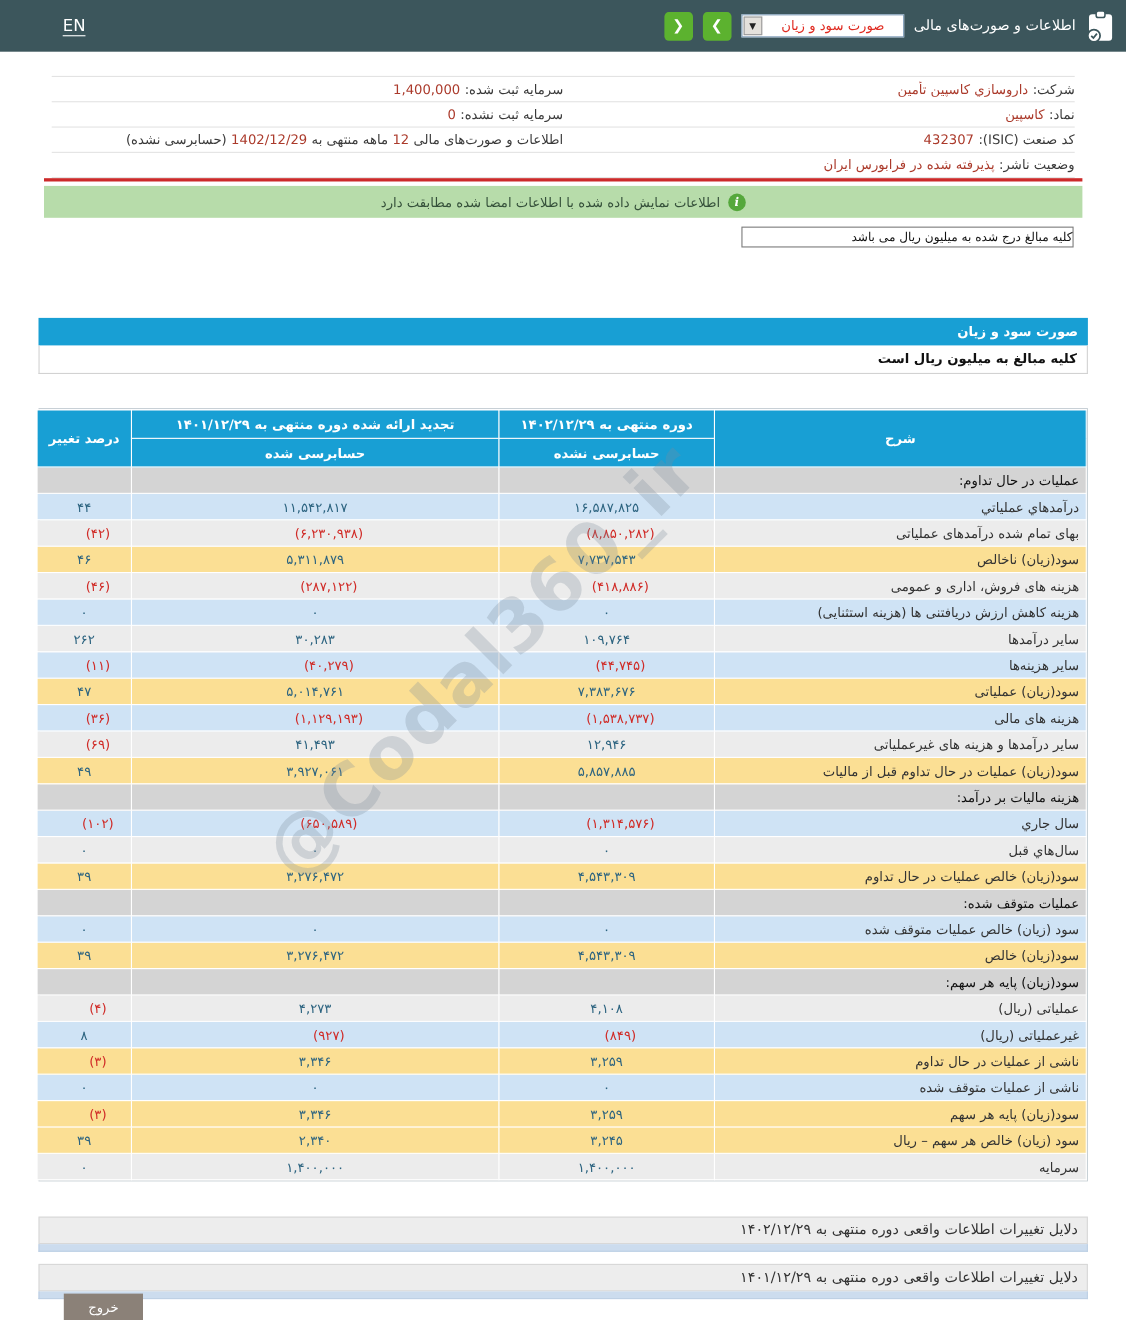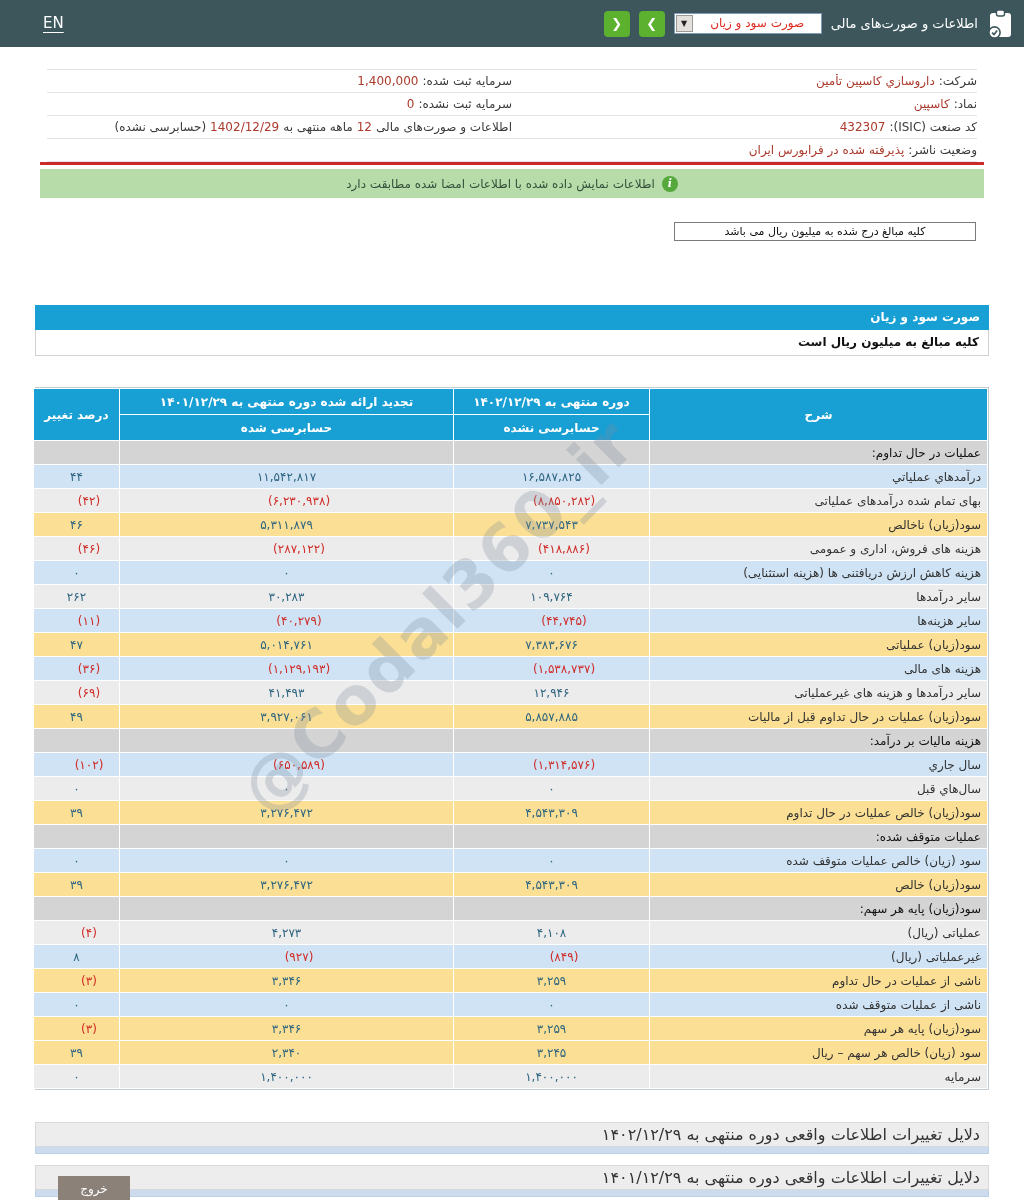--- a/index.html
+++ b/index.html
@@ -2,21 +2,21 @@
 <html lang="fa" dir="rtl" style="--topbar: #3c565c; --accent: #189fd4; --green-btn: #5cb22f; --green-bar: #b7dcaa; --value-red: #ab3a2b; --line-red: #cc2a2a; --num-blue: #2d6480; --neg-red: #d02b27; --row-blue: #cfe3f5; --row-gray: #ececec; --row-yellow: #fbdf94; --row-section: #d4d4d4; --exit: #8b8178;"><head>
 <meta charset="utf-8">
 <style>
   * { box-sizing: border-box; margin: 0; padding: 0; }
   html,body { width:1024px; height:1200px; background:#fff;
     font-family:"DejaVu Sans","Liberation Sans",sans-serif; }
   body { position:relative; direction:rtl; overflow:hidden; }
 
   
   .topbar { height:47px; background:var(--topbar,#3c565c); position:relative; }
-  .en-link { position:absolute; left:43px; top:14px; color:#fff; font-size:15px;
+  .en-link { position:absolute; left:57px; top:14px; color:#fff; font-size:15px;
     text-decoration:underline; text-underline-offset:4px; cursor:pointer; }
   .top-right { position:absolute; right:10px; top:0; height:47px; display:flex;
     align-items:center; gap:9px; }
   .top-title { color:#fff; font-size:13px; }
   .fake-select { width:148px; height:21px; background:#fff; display:flex; align-items:center;
     border:1px solid #7f9db9; cursor:pointer; }
   .fake-select .sel-text { flex:1; text-align:center; color:#e02a20; font-size:12px; line-height:19px; }
   .sel-arrow { width:17px; height:17px; margin:1px; background:#e4e1dc; border:1px solid #9a9a9a;
     display:flex; align-items:center; justify-content:center; font-size:8px; color:#222; }
   .nav-btn { width:26px; height:26px; border-radius:4px; background:var(--green-btn,#5cb22f);
@@ -28,22 +28,22 @@
   .info-row { display:flex; border-bottom:1px solid #e3e3e3; height:23px; align-items:center; }
   .info-cell { width:50%; font-size:12px; white-space:nowrap; overflow:hidden; }
   .il { color:#3a3a3a; }
   .iv { color:var(--value-red,#ab3a2b); margin:0 4px; }
   .red-line { height:3px; background:var(--line-red,#cc2a2a); margin:0 40px; }
   .green-bar { margin:4px 40px 0 40px; height:29px; background:var(--green-bar,#b7dcaa);
     display:flex; align-items:center; justify-content:center; gap:7px; font-size:12px; color:#35503a; }
   .i-icon { width:16px; height:16px; border-radius:50%; background:#55a83c; color:#fff;
     font-size:11px; font-weight:bold; display:flex; align-items:center; justify-content:center;
     font-family:"DejaVu Serif",serif; font-style:italic; }
-  .amounts-btn { margin:24px 48px 0 0; width:302px; height:19px; background:#fff;
-    border:1px solid #7b7b7b; font-size:11px; color:#111; text-align:center; line-height:17px; cursor:pointer; }
+  .amounts-btn { margin:8px 48px 0 0; width:302px; height:19px; background:#fff;
+    border:1px solid #7b7b7b; font-size:11px; color:#111; text-align:right; line-height:17px; cursor:pointer; }
 
   
   .stmt-title { margin:64px 35px 0 35px; height:25px; background:var(--accent,#189fd4);
     color:#fff; font-weight:bold; font-size:12px; line-height:25px; padding-right:9px; }
   .stmt-note { margin:0 35px; height:26px; border:1px solid #d2d2d2; border-top:none;
     font-weight:bold; font-size:12px; color:#111; line-height:25px; padding-right:9px; }
 
   
   .tbl-wrap { margin:31px 35px 0 35px; position:relative; border:1px solid #c3ccd2; }
   table { width:100%; border-collapse:collapse; table-layout:fixed; direction:rtl; }
@@ -57,21 +57,21 @@
   .b { background:var(--row-blue,#cfe3f5); }
   .w { background:var(--row-gray,#ececec); }
   .y { background:var(--row-yellow,#fbdf94); }
   .s { background:var(--row-section,#d4d4d4); }
   .watermark { position:absolute; top:190px; left:140px; transform:rotate(-45deg);
     direction:ltr; font-size:66px; font-weight:bold; letter-spacing:2px;
     color:rgba(125,140,155,0.28); pointer-events:none; white-space:nowrap; z-index:5; }
 
   
   .foot { margin:32px 35px 0 35px; }
-  .foot-bar { height:25px; background:#ededed; border:1px solid #d8d8d8; font-size:16px;
+  .foot-bar { height:25px; background:#ededed; border:1px solid #d8d8d8; font-size:13px;
     color:#333; line-height:24px; padding-right:8px; cursor:pointer; }
   .foot-strip { height:7px; background:#ccdcee; border:1px solid #bed0e4; border-top:none; margin-bottom:11px; }
   .exit-btn { position:absolute; left:58px; top:1176px; width:72px; height:26px;
     background:var(--exit,#8b8178); color:#fff; font-size:12px; display:flex;
     align-items:center; justify-content:center; cursor:pointer; }
 </style>
 </head>
 <body>
 
 <div class="topbar">

